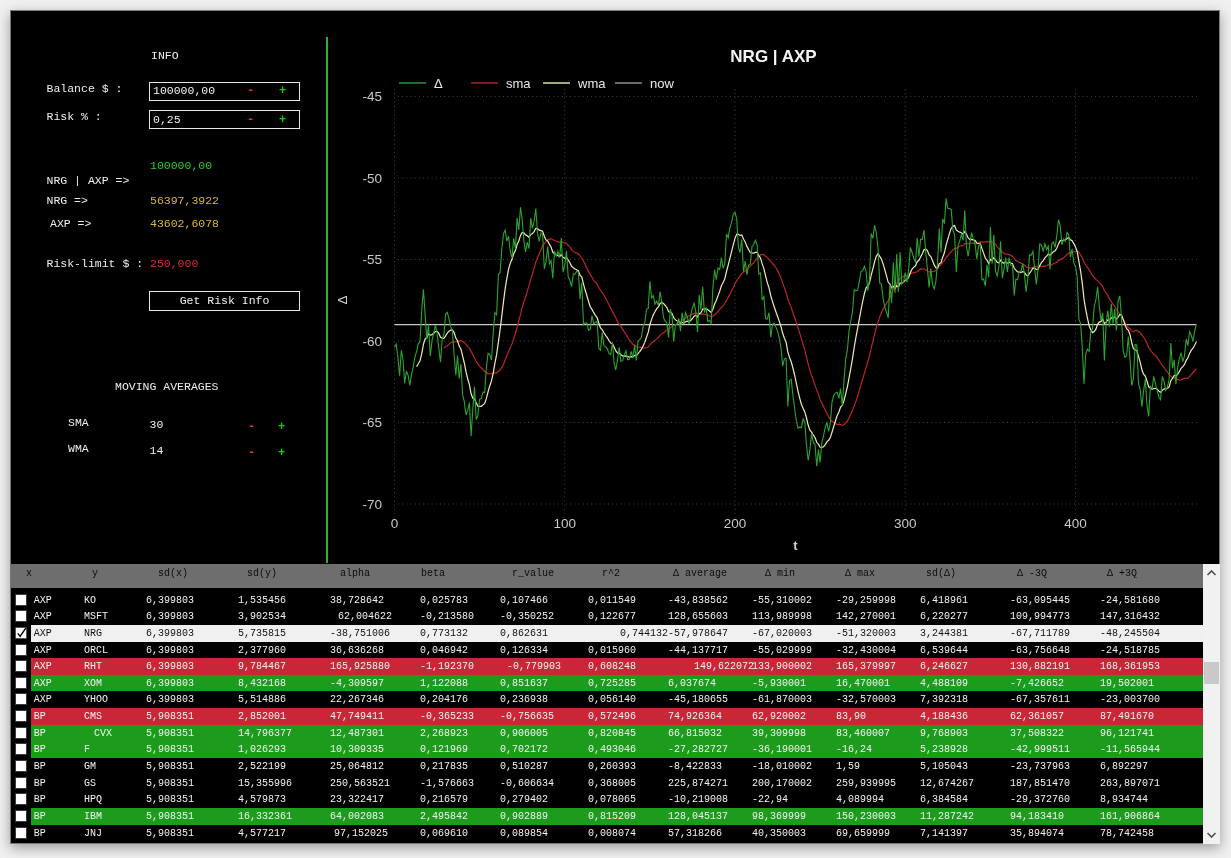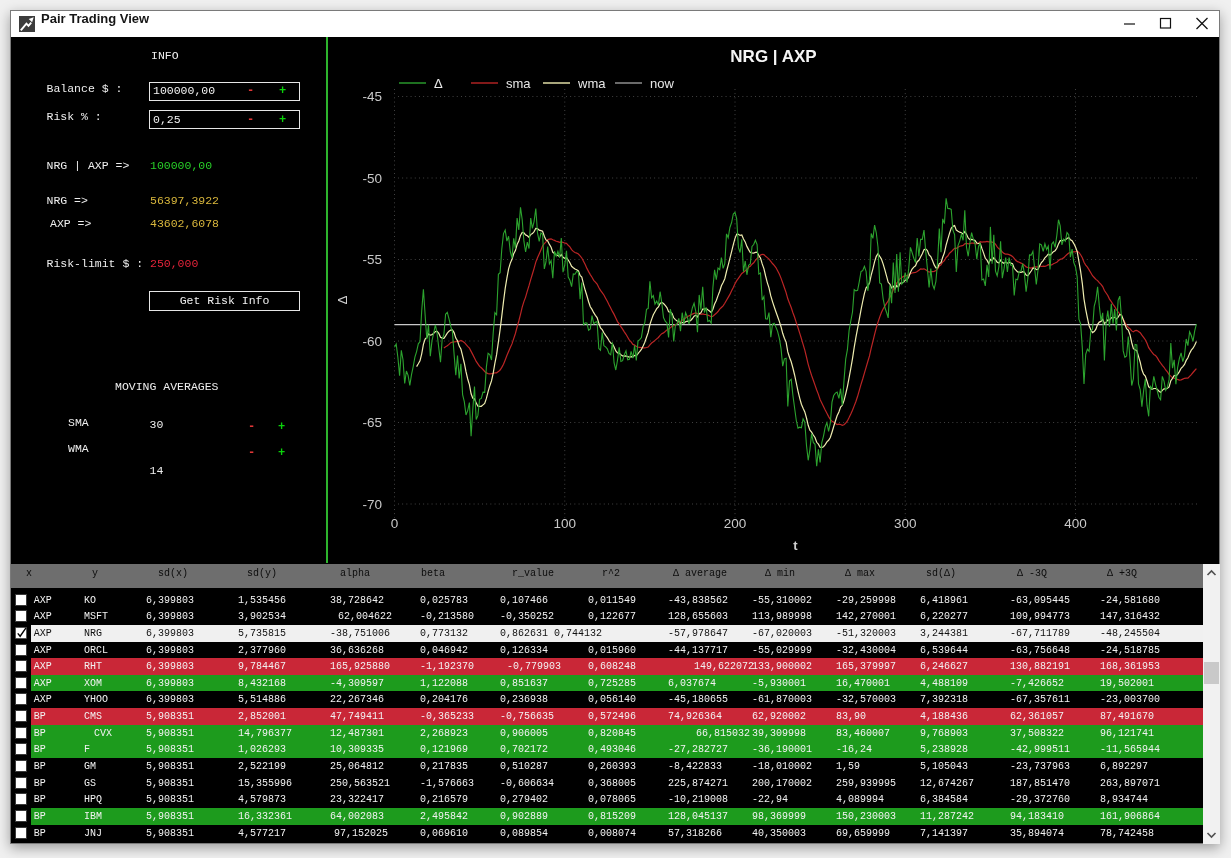--- a/index.html
+++ b/index.html
@@ -16,64 +16,50 @@
 #thead span{position:absolute;top:4px;font:10px "Liberation Mono",monospace;color:#0c0c0c;transform:translateX(-50%)}
 .row{position:absolute;left:0;width:1192px;height:17px}
 .row .stripe{position:absolute;left:20px;top:0;width:1172px;height:100%}
 .row span{position:absolute;top:3px;font:10px "Liberation Mono",monospace;color:#f2f2f2;white-space:pre}
 .row.sel span{color:#101010}
 .cb{position:absolute;left:4px;top:2px;width:12px;height:12px;background:#fff;border:1px solid #3a3a3a}
 #sbar{position:absolute;left:1192px;top:553px;width:17px;height:280px;background:#f1f1f1}
 #sbar .thumb{position:absolute;left:1px;top:98px;width:15px;height:22px;background:#c9c9c9}
 </style></head><body>
 <div id="win">
-<div id="tb">
- <svg style="position:absolute;left:8px;top:5px" width="16" height="16">
-  <rect x="0" y="0" width="16" height="16" fill="#3c3c3c"></rect>
-  <path d="M1.8 14.3 L7.4 7.6 L9.5 9.9 L12.2 6.6" stroke="#fff" stroke-width="1.9" fill="none"></path>
-  <polygon points="14.7,1.3 9.7,2.9 13.1,6.3" fill="#fff"></polygon>
- </svg>
- <span class="title">Pair Trading View</span>
- <svg style="position:absolute;left:1108px;top:0" width="100" height="26">
-  <line x1="5" y1="13" x2="16" y2="13" stroke="#111" stroke-width="1.2"></line>
-  <rect x="41.5" y="7.5" width="10" height="9.5" fill="none" stroke="#111" stroke-width="1.2"></rect>
-  <line x1="77.5" y1="7" x2="88.5" y2="18" stroke="#111" stroke-width="1.2"></line>
-  <line x1="88.5" y1="7" x2="77.5" y2="18" stroke="#111" stroke-width="1.2"></line>
- </svg>
-</div>
 <div id="gline"></div>
 <div class="lab" style="left:140px;top:37px;line-height:16px">INFO</div>
 <div class="lab" style="left:35.5px;top:69.5px;line-height:16px">Balance $ :</div>
 <div class="ent" style="top:70.5px">
       <span class="v">100000,00</span>
     </div>
 <div class="mi" style="left:236px;top:73px">-</div>
 <div class="pl" style="left:268px;top:73px">+</div>
 <div class="lab" style="left:35.5px;top:97.5px;line-height:16px">Risk % :</div>
 <div class="ent" style="top:99px">
       <span class="v">0,25</span>
     </div>
 <div class="mi" style="left:236px;top:101.5px">-</div>
 <div class="pl" style="left:268px;top:101.5px">+</div>
-<div class="lab" style="left:35.5px;top:147px;line-height:16px">NRG | AXP =&gt;</div>
+<div class="lab" style="left:35.5px;top:162px;line-height:16px">NRG | AXP =&gt;</div>
 <div class="lab" style="left:139px;top:147px;line-height:16px;color:#28cf28">100000,00</div>
 <div class="lab" style="left:35.5px;top:182px;line-height:16px">NRG =&gt;</div>
 <div class="lab" style="left:139px;top:182px;line-height:16px;color:#d9b73c">56397,3922</div>
 <div class="lab" style="left:39px;top:205px;line-height:16px">AXP =&gt;</div>
 <div class="lab" style="left:139px;top:205px;line-height:16px;color:#d9b73c">43602,6078</div>
 <div class="lab" style="left:35.5px;top:245px;line-height:16px">Risk-limit $ :</div>
 <div class="lab" style="left:139px;top:245px;line-height:16px;color:#e4243a">250,000</div>
 <div style="position:absolute;left:138px;top:279.5px;width:151px;height:20px;border:1px solid #e6e6e6;background:#000;text-align:center;font:11.5px 'Liberation Mono',monospace;color:#f0f0f0;line-height:18px">Get Risk Info</div>
 <div class="lab" style="left:104px;top:368px;line-height:16px">MOVING AVERAGES</div>
 <div class="lab" style="left:57px;top:403.5px;line-height:16px">SMA</div>
 <div class="lab" style="left:138.5px;top:406px;line-height:16px">30</div>
 <div class="mi" style="left:237px;top:408.5px">-</div>
 <div class="pl" style="left:267px;top:408.5px">+</div>
 <div class="lab" style="left:57px;top:429.5px;line-height:16px">WMA</div>
-<div class="lab" style="left:138.5px;top:452px;line-height:16px">14</div>
+<div class="lab" style="left:138.5px;top:432px;line-height:16px">14</div>
 <div class="mi" style="left:237px;top:434.5px">-</div>
 <div class="pl" style="left:267px;top:434.5px">+</div>
 <svg id="chart" width="892" height="527">
 <style>.gr{stroke:#484848;stroke-width:1;stroke-dasharray:0.9 3.3}.tk{font:13.5px "Liberation Sans",sans-serif;fill:#c9c9c9}.lg{font:13px "Liberation Sans",sans-serif;fill:#e8e8e8}</style>
 <line x1="66.5" y1="52" x2="66.5" y2="481" class="gr"></line>
       <line x1="236.75" y1="52" x2="236.75" y2="481" class="gr"></line>
       <line x1="407.0" y1="52" x2="407.0" y2="481" class="gr"></line>
       <line x1="577.25" y1="52" x2="577.25" y2="481" class="gr"></line>
       <line x1="747.5" y1="52" x2="747.5" y2="481" class="gr"></line>
       <line x1="70" y1="59.5" x2="871" y2="59.5" class="gr"></line>
@@ -167,21 +153,21 @@
         <rect x="0.5" y="0.5" width="13" height="13" fill="#fff" stroke="#3a3a3a"></rect>
         <path d="M3.2 7.4 L6 10.8 L12.8 1" stroke="#000" stroke-width="1.6" fill="none"></path>
       </svg>
       <span style="left:22.7px">AXP</span>
       <span style="left:73px">NRG</span>
       <span style="left:135px">6,399803</span>
       <span style="left:227px">5,735815</span>
       <span style="left:319px">-38,751006</span>
       <span style="left:409px">0,773132</span>
       <span style="left:489px">0,862631</span>
-      <span style="left:543px">0,744132</span>
+      <span style="left:609px">0,744132</span>
       <span style="left:657px">-57,978647</span>
       <span style="left:741px">-67,020003</span>
       <span style="left:825px">-51,320003</span>
       <span style="left:909px">3,244381</span>
       <span style="left:999px">-67,711789</span>
       <span style="left:1089px">-48,245504</span>
     </div>
     <div class="row" style="top:630.5px">
       <div class="stripe" style="background:#000"></div>
       <div class="cb"></div>
@@ -276,21 +262,21 @@
       <div class="stripe" style="background:#1d9b1d"></div>
       <div class="cb"></div>
       <span style="left:22.7px">BP</span>
       <span style="left:83px">CVX</span>
       <span style="left:135px">5,908351</span>
       <span style="left:227px">14,796377</span>
       <span style="left:319px">12,487301</span>
       <span style="left:409px">2,268923</span>
       <span style="left:489px">0,906005</span>
       <span style="left:577px">0,820845</span>
-      <span style="left:685px">66,815032</span>
+      <span style="left:657px">66,815032</span>
       <span style="left:741px">39,309998</span>
       <span style="left:825px">83,460007</span>
       <span style="left:909px">9,768903</span>
       <span style="left:999px">37,508322</span>
       <span style="left:1089px">96,121741</span>
     </div>
     <div class="row" style="top:730.4px">
       <div class="stripe" style="background:#1d9b1d"></div>
       <div class="cb"></div>
       <span style="left:22.7px">BP</span>

